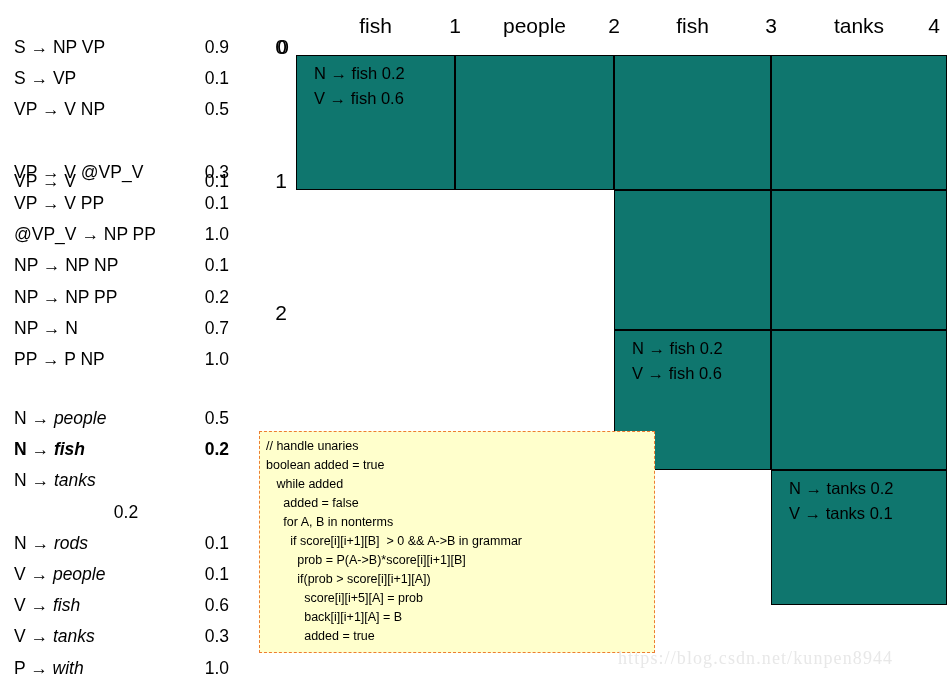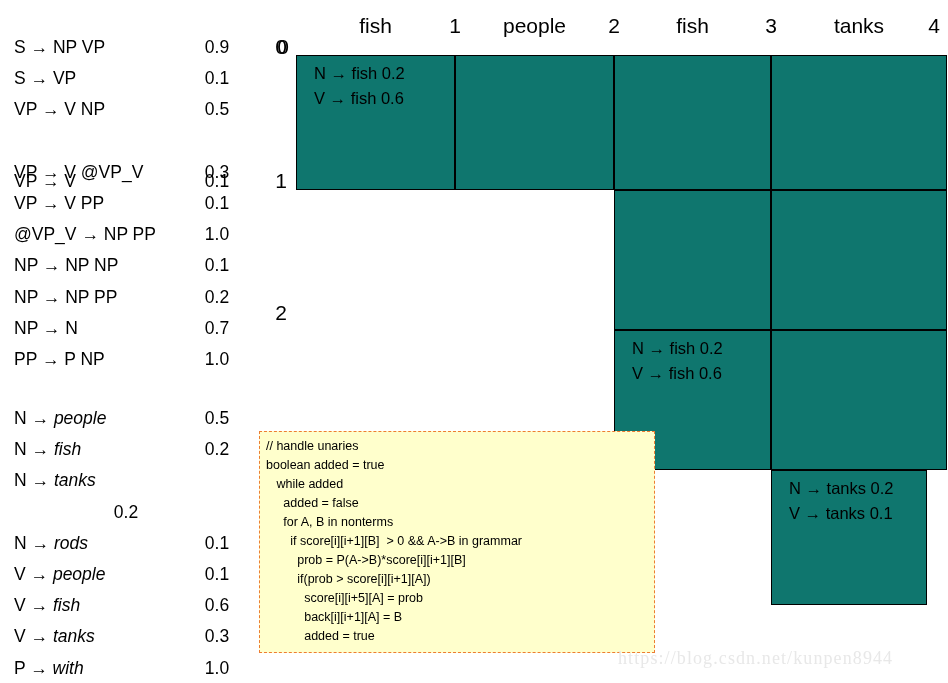--- a/index.html
+++ b/index.html
@@ -35,23 +35,23 @@
   .rule-lhs {
     position: absolute;
     left: 14px;
     white-space: nowrap;
   }
   .rule-lhs.italic-rhs em {
     font-style: italic;
   }
   .rule-prob {
     position: absolute;
-    left: 193px;
+    left: 181px;
     width: 48px;
-    text-align: center;
+    text-align: right;
     white-space: nowrap;
   }
   .rule-prob.wrapped {
     left: 96px;
     text-align: center;
     width: 60px;
   }
 
   
   #cky-chart {
@@ -171,21 +171,21 @@
       <span class="rule-prob">0.7</span>
     </div>
     <div class="rule-row" style="top: 344px;">
       <span class="rule-lhs">PP → P NP</span>
       <span class="rule-prob">1.0</span>
     </div>
     <div class="rule-row" style="top: 403px;">
       <span class="rule-lhs italic-rhs"><span>N → </span><em>people</em></span>
       <span class="rule-prob">0.5</span>
     </div>
-    <div class="rule-row" style="top: 434.2px;">
+    <div class="rule-row" style="top: 434.2px; font-weight: bold;">
       <span class="rule-lhs italic-rhs"><span>N → </span><em>fish</em></span>
       <span class="rule-prob">0.2</span>
     </div>
     <div class="rule-row" style="top: 465.4px;">
       <span class="rule-lhs italic-rhs"><span>N → </span><em>tanks</em></span>
     </div>
     <div class="rule-row" style="top: 496.6px;">
       <span class="rule-prob wrapped">0.2</span>
     </div>
     <div class="rule-row" style="top: 527.8px; padding-left: 42px;">
@@ -230,21 +230,21 @@
     <div class="cell" style="left: 455px; top: 55px; width: 159px; height: 135px;"></div>
     <div class="cell" style="left: 614px; top: 55px; width: 157px; height: 135px;"></div>
     <div class="cell" style="left: 771px; top: 55px; width: 176px; height: 135px;"></div>
     <div class="cell" style="left: 614px; top: 190px; width: 157px; height: 140px;"></div>
     <div class="cell" style="left: 771px; top: 190px; width: 176px; height: 140px;"></div>
     <div class="cell" style="left: 614px; top: 330px; width: 157px; height: 140px;">
       <div class="cell-line">N → fish 0.2</div>
       <div class="cell-line">V → fish 0.6</div>
     </div>
     <div class="cell" style="left: 771px; top: 330px; width: 176px; height: 140px;"></div>
-    <div class="cell" style="left: 771px; top: 470px; width: 156px; height: 135px;">
+    <div class="cell" style="left: 771px; top: 470px; width: 176px; height: 135px;">
       <div class="cell-line">N → tanks 0.2</div>
       <div class="cell-line">V → tanks 0.1</div>
     </div>
   </div>
 
 <div id="code-box">
     <div class="code-line">// handle unaries</div>
     <div class="code-line">boolean added = true</div>
     <div class="code-line">   while added</div>
     <div class="code-line">     added = false</div>

